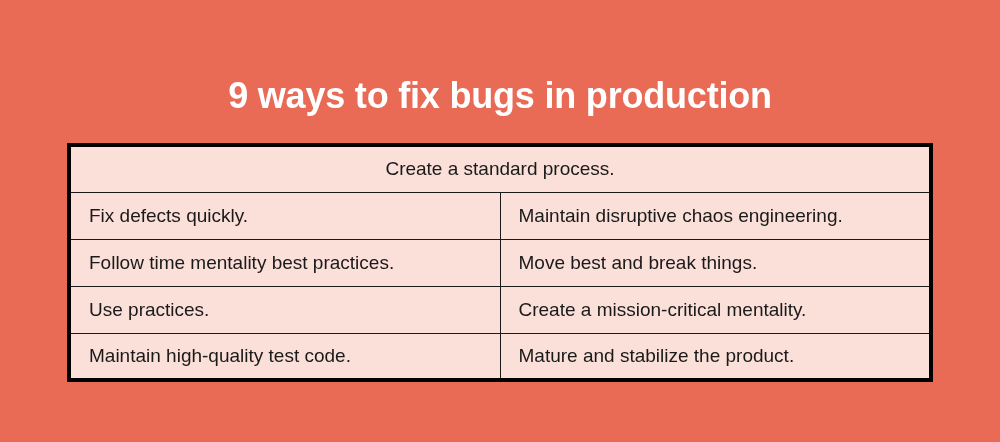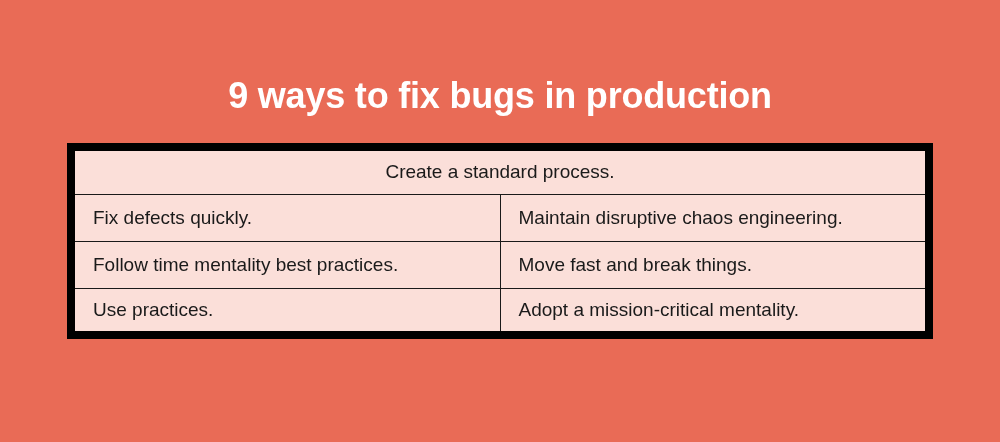--- a/index.html
+++ b/index.html
@@ -40,21 +40,21 @@
     left: 67px;
     top: 143px;
     width: 866px;
   }
 
   table.facts {
     border-collapse: collapse;
     width: 866px;
     table-layout: fixed;
     background: #fbdfd9;
-    border: 8px solid #000000;
+    border: 4px solid #000000;
   }
 
   table.facts td {
     border: 1px solid #1a1a1a;
     height: 47px;
     box-sizing: border-box;
     color: #1a1a1a;
     font-size: 19px;
     font-weight: normal;
     line-height: 24px;
@@ -88,23 +88,27 @@
       <tbody>
         <tr>
           <td class="header-cell" colspan="2">Create a standard process.</td>
         </tr>
         <tr>
           <td class="col-left">Fix defects quickly.</td>
           <td class="col-right">Maintain disruptive chaos engineering.</td>
         </tr>
         <tr>
           <td class="col-left">Follow time mentality best practices.</td>
-          <td class="col-right">Move fast and break things.</td>
+          <td class="col-right">Move best and break things.</td>
         </tr>
         <tr>
           <td class="col-left">Use practices.</td>
-          <td class="col-right">Adopt a mission-critical mentality.</td>
+          <td class="col-right">Create a mission-critical mentality.</td>
+        </tr>
+        <tr>
+          <td class="col-left">Maintain high-quality test code.</td>
+          <td class="col-right">Mature and stabilize the product.</td>
         </tr>
       </tbody>
     </table>
   </div>
 
 </div>
 
 </body></html>

